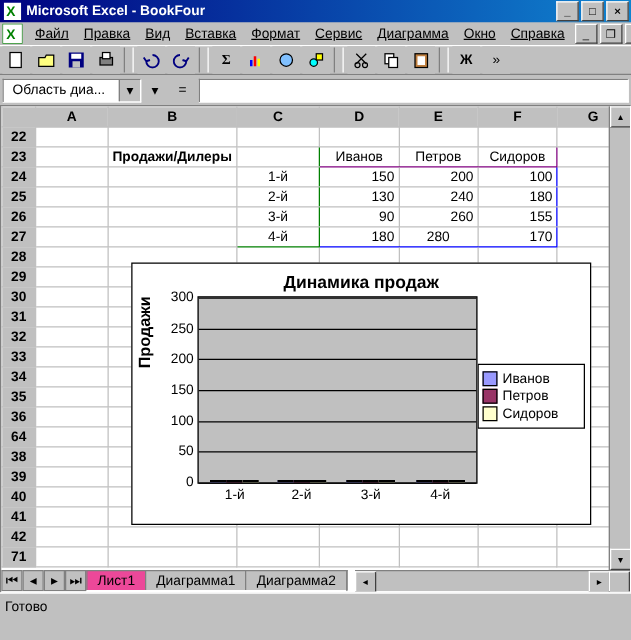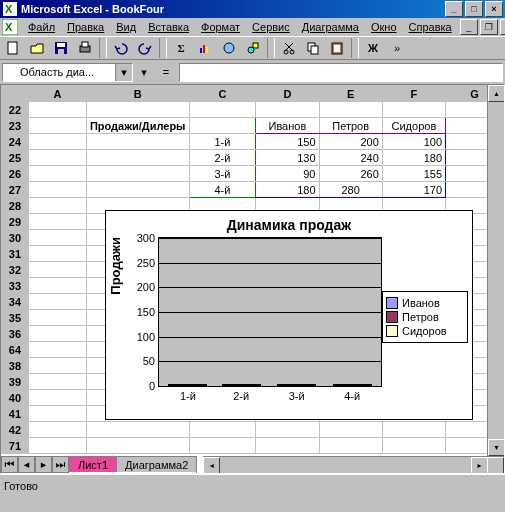--- a/index.html
+++ b/index.html
@@ -9,21 +9,21 @@
   .winbtn{width:16px;height:14px;background:#c0c0c0;border:1px solid #fff;border-right-color:#404040;border-bottom-color:#404040;margin-left:2px;display:flex;align-items:center;justify-content:center;font-size:9px;color:#000;font-family:Marlett, Arial;line-height:1}
   .menubar{height:18px;background:#c0c0c0;display:flex;align-items:center;padding:0 2px}
   .menubar .xl{width:16px;height:16px;margin-right:4px}
   .menubar span.menu{padding:1px 6px;cursor:default}
   .menubar span.menu u{text-decoration:underline}
   .childctl{margin-left:auto;display:flex}
   .toolbar{height:22px;background:#c0c0c0;border-top:1px solid #fff;border-bottom:1px solid #808080;display:flex;align-items:center;padding:0 2px;gap:2px}
   .tbtn{width:20px;height:20px;border:1px solid #c0c0c0;display:flex;align-items:center;justify-content:center;font-size:11px;cursor:default;background:#c0c0c0}
   .sep{width:6px;height:20px;border-left:1px solid #808080;border-right:1px solid #fff;margin:0 1px}
   .formulabar{height:20px;background:#c0c0c0;display:flex;align-items:center;padding:2px}
-  .namebox{width:95px;height:17px;background:#fff;border:1px solid #808080;border-right-color:#fff;border-bottom-color:#fff;display:flex;align-items:center;padding:0 17px;position:relative}
+  .namebox{width:95px;height:17px;background:#fff;border:1px solid #808080;border-right-color:#fff;border-bottom-color:#fff;display:flex;align-items:center;padding:0 7px;position:relative}
   .namebox .dd{position:absolute;right:0;top:0;width:16px;height:100%;background:#c0c0c0;border-left:1px solid #808080;display:flex;align-items:center;justify-content:center}
   .fbar-eq{width:26px;text-align:center}
   .fbar-in{flex:1;height:17px;background:#fff;border:1px solid #808080;border-right-color:#fff;border-bottom-color:#fff}
   .sheet{position:relative;background:#fff;height:388px;border:1px solid #808080;border-right-color:#fff;border-bottom-color:#fff;overflow:hidden}
   .grid{position:absolute;left:0;top:0}
   .hdr{background:#c0c0c0;border:1px solid #808080;border-top-color:#fff;border-left-color:#fff;text-align:center;font-size:11px}
   table.g{border-collapse:collapse}
   table.g td,table.g th{border:1px solid #c0c0c0;height:16px;font-size:11px;padding:0 3px;box-sizing:border-box}
   th.col{background:#c0c0c0;height:17px;min-width:58px}
   th.row{background:#c0c0c0;width:28px;text-align:center}
@@ -490,20 +490,21 @@
     <div class="sbtn" style="bottom:0">▾</div>
   </div>
 
   <div style="position:absolute;left:0;right:0;bottom:0;height:17px;display:flex">
     <div class="tabbtn">⏮</div>
     <div class="tabbtn">◂</div>
     <div class="tabbtn">▸</div>
     <div class="tabbtn">⏭</div>
     <div id="tabs" style="display:flex">
         <div class="tab active">Лист1</div>
+        <div class="tab">Диаграмма1</div>
         <div class="tab">Диаграмма2</div>
         <div style="border-left:1px solid #808080;width:6px"></div>
       </div>
     <div style="flex:1;background:#c0c0c0;border-top:1px solid #808080;position:relative">
       <div class="sbtn" style="left:0;top:0">◂</div>
       <div class="sbtn" style="right:16px;top:0">▸</div>
       <div class="sbtn" style="right:0;top:0"></div>
     </div>
   </div>
 </div>

